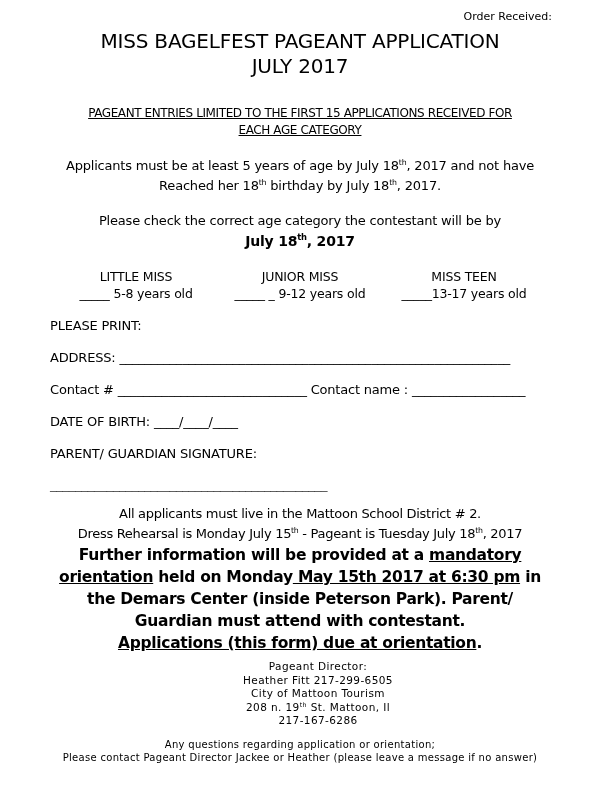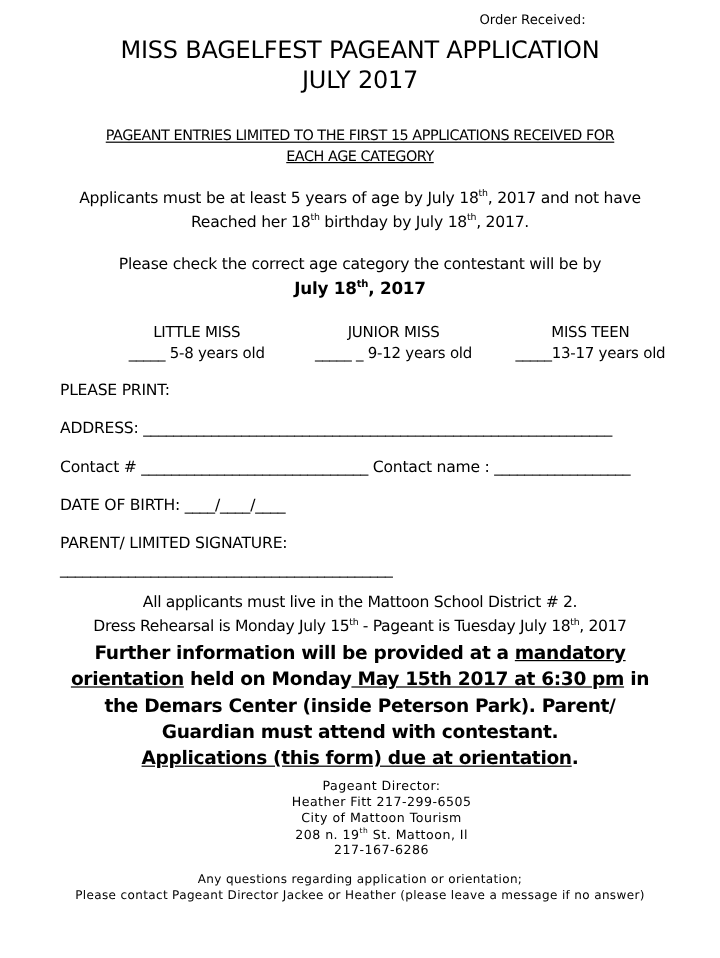--- a/index.html
+++ b/index.html
@@ -1,40 +1,40 @@
 <!DOCTYPE html>
 <html><head>
 <meta charset="utf-8">
 <style>
   html,body{margin:0;padding:0;background:#ffffff;}
   body{width:600px;height:798px;color:#000;font-family:"DejaVu Sans","Liberation Sans",sans-serif;}
   .page{position:relative;width:600px;height:798px;overflow:hidden;background:#fff;}
 
-  .order{padding:10px 112px 0 0;text-align:right;font-size:11px;line-height:13px;}
+  .order{padding:10px 48px 0 0;text-align:right;font-size:11px;line-height:13px;}
 
   .title{margin-top:6px;text-align:center;font-size:20px;line-height:25px;letter-spacing:-0.2px;}
 
   .limit{margin-top:26px;text-align:center;font-size:12px;line-height:17px;letter-spacing:-0.4px;}
   .u{text-decoration:underline;}
 
   .para{text-align:center;font-size:13px;line-height:20px;letter-spacing:-0.2px;}
   .eligibility{margin-top:17px;}
   .agecheck{margin-top:15px;}
   .agecheck .bold{font-weight:bold;font-size:14px;line-height:21px;}
 
   sup{font-size:60%;vertical-align:super;line-height:0;}
 
-  .cats{display:flex;margin-top:16px;padding-left:82px;font-size:12.5px;line-height:17px;letter-spacing:-0.2px;}
+  .cats{display:flex;margin-top:16px;padding-left:54px;font-size:12.5px;line-height:17px;letter-spacing:-0.2px;}
   .cat{width:164px;text-align:center;}
   .catline{white-space:nowrap;}
 
   .form{padding-left:50px;font-size:13px;letter-spacing:-0.2px;}
   .fline{margin-top:12px;line-height:20px;white-space:nowrap;}
   .fline.pp{margin-top:14px;}
-  .sigline{margin-top:1px;}
+  .sigline{margin-top:12px;font-family:Liberation Serif, serif;}
 
   .notes{margin-top:8px;text-align:center;font-size:13px;line-height:20px;letter-spacing:-0.3px;}
   .orient{text-align:center;font-weight:bold;font-size:15.5px;line-height:22px;letter-spacing:-0.3px;}
   .orient div{white-space:nowrap;}
 
   .director{margin-top:6px;text-align:center;font-size:10.5px;line-height:13.5px;letter-spacing:0.4px;padding-left:36px;}
   .cfooter{margin-top:10px;text-align:center;font-size:10px;line-height:13px;letter-spacing:0.3px;}
 </style>
 </head>
 <body>
@@ -92,21 +92,21 @@
       <span>______________________________</span>
       <span>Contact name :</span>
       <span>__________________</span>
     </div>
 
     <div class="fline">
       <span>DATE OF BIRTH:</span>
       <span>____/____/____</span>
     </div>
 
-    <div class="fline">PARENT/ LIMITED SIGNATURE:</div>
+    <div class="fline">PARENT/ GUARDIAN SIGNATURE:</div>
     <div class="fline sigline">____________________________________________</div>
   </div>
 
   <div class="notes">
     <div>All applicants must live in the Mattoon School District # 2.</div>
     <div><span>Dress Rehearsal is Monday July 15</span><sup>th</sup><span> - Pageant is Tuesday July 18</span><sup>th</sup><span>, 2017</span></div>
   </div>
 
   <div class="orient">
     <div><span>Further information will be provided at a </span><span class="u">mandatory</span></div>

